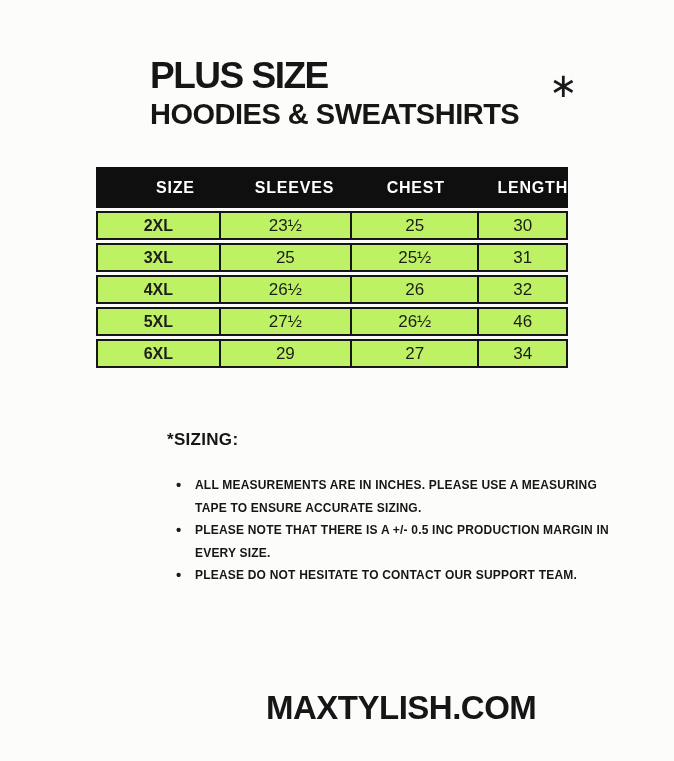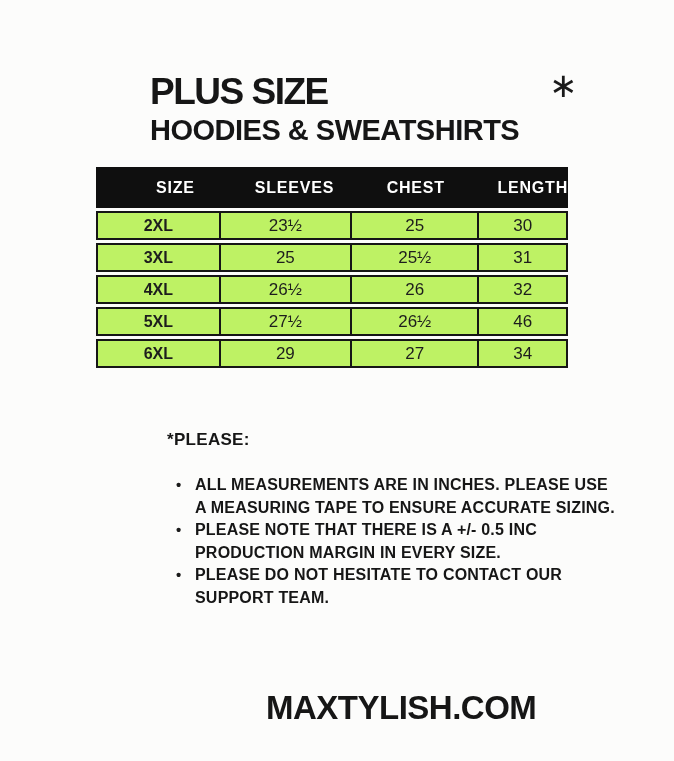--- a/index.html
+++ b/index.html
@@ -7,21 +7,21 @@
     position: relative;
     width: 674px;
     height: 761px;
     background: #fcfcfb;
     color: #1a1a1a;
     font-family: "Liberation Sans", "DejaVu Sans", sans-serif;
     overflow: hidden;
   }
 
   
-  .header-block { position: absolute; left: 150px; top: 71px; }
+  .header-block { position: absolute; left: 150px; top: 55px; }
   .title {
     margin: 0;
     font-size: 37px;
     font-weight: bold;
     letter-spacing: -1.5px;
     line-height: 1.15;
     color: #161616;
   }
   .subtitle {
     margin: 1px 0 0 0;
@@ -92,21 +92,21 @@
   .bullet {
     flex: 0 0 28px;
     box-sizing: border-box;
     padding-left: 9px;
     font-size: 15px;
     line-height: 22.5px;
     font-weight: bold;
   }
   .note-text {
     width: 425px;
-    font-size: 16px;
+    font-size: 12px;
     font-weight: bold;
     line-height: 22.5px;
     letter-spacing: 0.2px;
     color: #161616;
   }
 
   
   .footer {
     position: absolute;
     left: 266px;
@@ -166,21 +166,21 @@
 
     <div class="trow">
       <div class="td size-col c0">6XL</div>
       <div class="td c1">29</div>
       <div class="td c2">27</div>
       <div class="td c3">34</div>
     </div>
   </div>
 
   <div class="notes">
-    <div class="notes-heading">*PLEASE:</div>
+    <div class="notes-heading">*SIZING:</div>
     <div class="notes-list">
       <div class="note-item">
         <span class="bullet">•</span>
         <span class="note-text">ALL MEASUREMENTS ARE IN INCHES. PLEASE USE A MEASURING TAPE TO ENSURE ACCURATE SIZING.</span>
       </div>
       <div class="note-item">
         <span class="bullet">•</span>
         <span class="note-text">PLEASE NOTE THAT THERE IS A +/- 0.5 INC PRODUCTION MARGIN IN EVERY SIZE.</span>
       </div>
       <div class="note-item">

